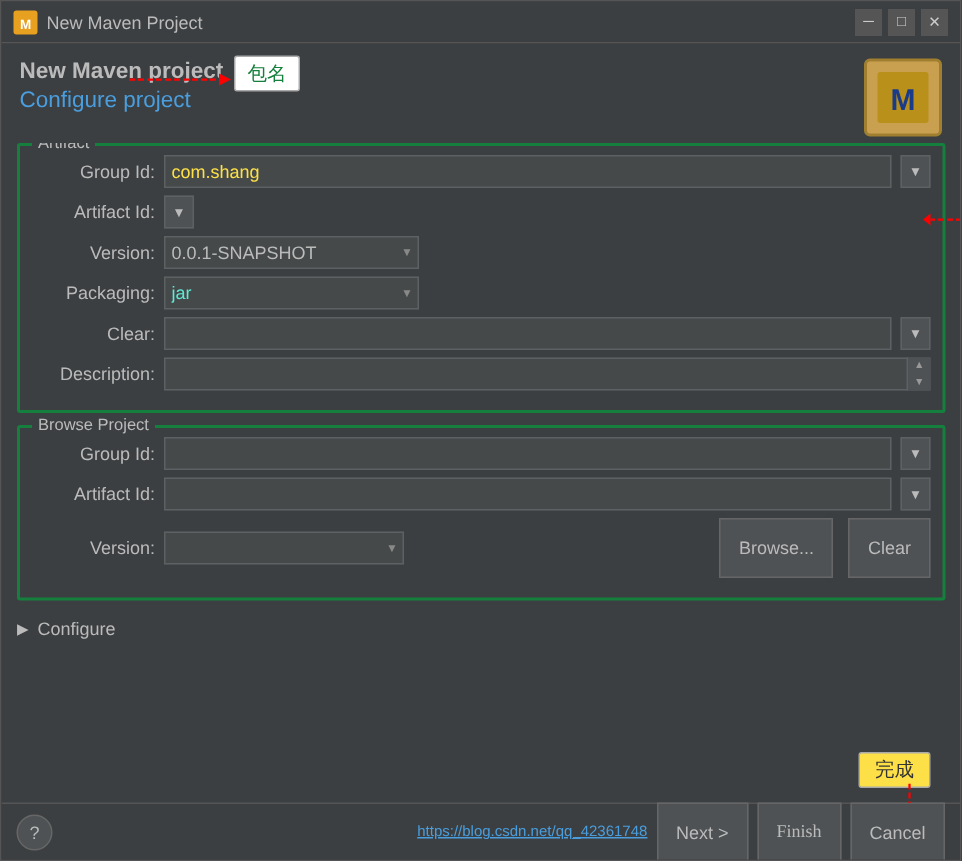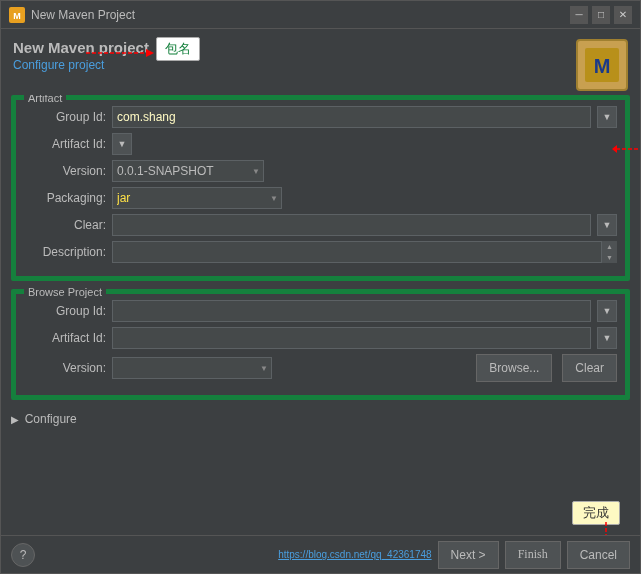--- a/index.html
+++ b/index.html
@@ -79,21 +79,21 @@
     }
     .header-left {}
     .header-title {
       font-size: 15px;
       font-weight: bold;
       color: #bbbbbb;
       margin-bottom: 2px;
     }
     .header-subtitle {
       color: #4a9ede;
-      font-size: 12px;
+      font-size: 15px;
       cursor: pointer;
     }
     .header-logo {
       width: 52px;
       height: 52px;
       background: #c8a050;
       border-radius: 4px;
       display: flex;
       align-items: center;
       justify-content: center;
@@ -104,21 +104,21 @@
     }
 
     .main-body {
       flex: 1;
       padding: 0 10px;
       overflow-y: auto;
       position: relative;
     }
 
     .section-group {
-      border: 5px solid #15803d;
+      border: 2px solid #15803d;
       border-radius: 2px;
       margin-bottom: 8px;
       padding: 6px 8px 8px 8px;
       position: relative;
     }
     .section-label {
       position: absolute;
       top: -8px;
       left: 8px;
       background: #3c3f41;
@@ -138,41 +138,41 @@
       text-align: right;
       color: #bbbbbb;
       font-size: 12px;
       flex-shrink: 0;
     }
     .form-input {
       flex: 1;
       height: 22px;
       background: #45494a;
       border: 1px solid #5c6164;
-      color: #fef9c3;
+      color: #fde047;
       padding: 0 4px;
       font-size: 12px;
       outline: none;
     }
     .dropdown-btn {
       width: 20px;
       height: 22px;
       background: #4e5254;
       border: 1px solid #5c6164;
       color: #bbbbbb;
       cursor: pointer;
       display: flex;
       align-items: center;
       justify-content: center;
       font-size: 9px;
       flex-shrink: 0;
     }
 
     .button {
-      height: 28px;
+      height: 40px;
       padding: 0 12px;
       background: #4e5254;
       border: 1px solid #666;
       color: #bbbbbb;
       font-size: 12px;
       cursor: pointer;
       display: flex;
       align-items: center;
       justify-content: center;
     }
@@ -318,32 +318,32 @@
           <button class="dropdown-btn">▼</button>
 
           <svg style="position:absolute; right:-45px; top:6px; pointer-events:none; z-index:19;" width="50" height="20">
             <line x1="50" y1="10" x2="5" y2="10" stroke="red" stroke-width="1.5" stroke-dasharray="4,2"></line>
             <polygon points="5,6 0,10 5,14" fill="red"></polygon>
           </svg>
         </div>
 
         <div class="form-row">
           <span class="form-label">Version:</span>
-          <div style="width:152px; position:relative; flex-shrink:0;">
+          <div style="width:170px; position:relative; flex-shrink:0;">
             <select style="width:100%; height:22px; background:#45494a; border:1px solid #5c6164; color:#bbbbbb; padding:0 4px; font-size:12px; outline:none; appearance:none;">
               <option>0.0.1-SNAPSHOT</option>
             </select>
             <span style="position:absolute; right:4px; top:50%; transform:translateY(-50%); color:#888; font-size:8px; pointer-events:none;">▼</span>
           </div>
         </div>
 
         <div class="form-row">
           <span class="form-label">Packaging:</span>
           <div style="width:170px; position:relative; flex-shrink:0;">
-            <select style="width:100%; height:22px; background:#45494a; border:1px solid #5c6164; color:#fde047; padding:0 4px; font-size:12px; outline:none; appearance:none;">
+            <select style="width:100%; height:22px; background:#45494a; border:1px solid #5c6164; color:#5eead4; padding:0 4px; font-size:12px; outline:none; appearance:none;">
               <option>jar</option>
             </select>
             <span style="position:absolute; right:4px; top:50%; transform:translateY(-50%); color:#888; font-size:8px; pointer-events:none;">▼</span>
           </div>
         </div>
 
         <div class="form-row">
           <span class="form-label">Clear:</span>
           <input class="form-input" type="text" value="" style="flex: 1 1 0%;">
           <button class="dropdown-btn">▼</button>
@@ -389,21 +389,21 @@
           <button class="button">Clear</button>
         </div>
       </div>
 
       <div class="advanced-row">
         <span class="advanced-arrow">▶</span>
         <span>Configure</span>
       </div>
 
       <div style="position:absolute; right:20px; bottom:10px; pointer-events:none; z-index:20;">
-        <div style="background:#fef9c3; border:1px solid #aaa; padding:2px 10px; font-size:13px; color:#333; border-radius:2px; display:inline-block;">完成</div>
+        <div style="background:#fde047; border:1px solid #aaa; padding:2px 10px; font-size:13px; color:#333; border-radius:2px; display:inline-block;">完成</div>
         <svg style="position:absolute; left:50%; bottom:-22px; pointer-events:none;" width="20" height="25">
           <line x1="10" y1="0" x2="10" y2="20" stroke="red" stroke-width="1.5" stroke-dasharray="4,2"></line>
           <polygon points="6,20 10,25 14,20" fill="red"></polygon>
         </svg>
       </div>
 
     </div>
 
     <div class="footer">
       <button class="footer-help">?</button>

